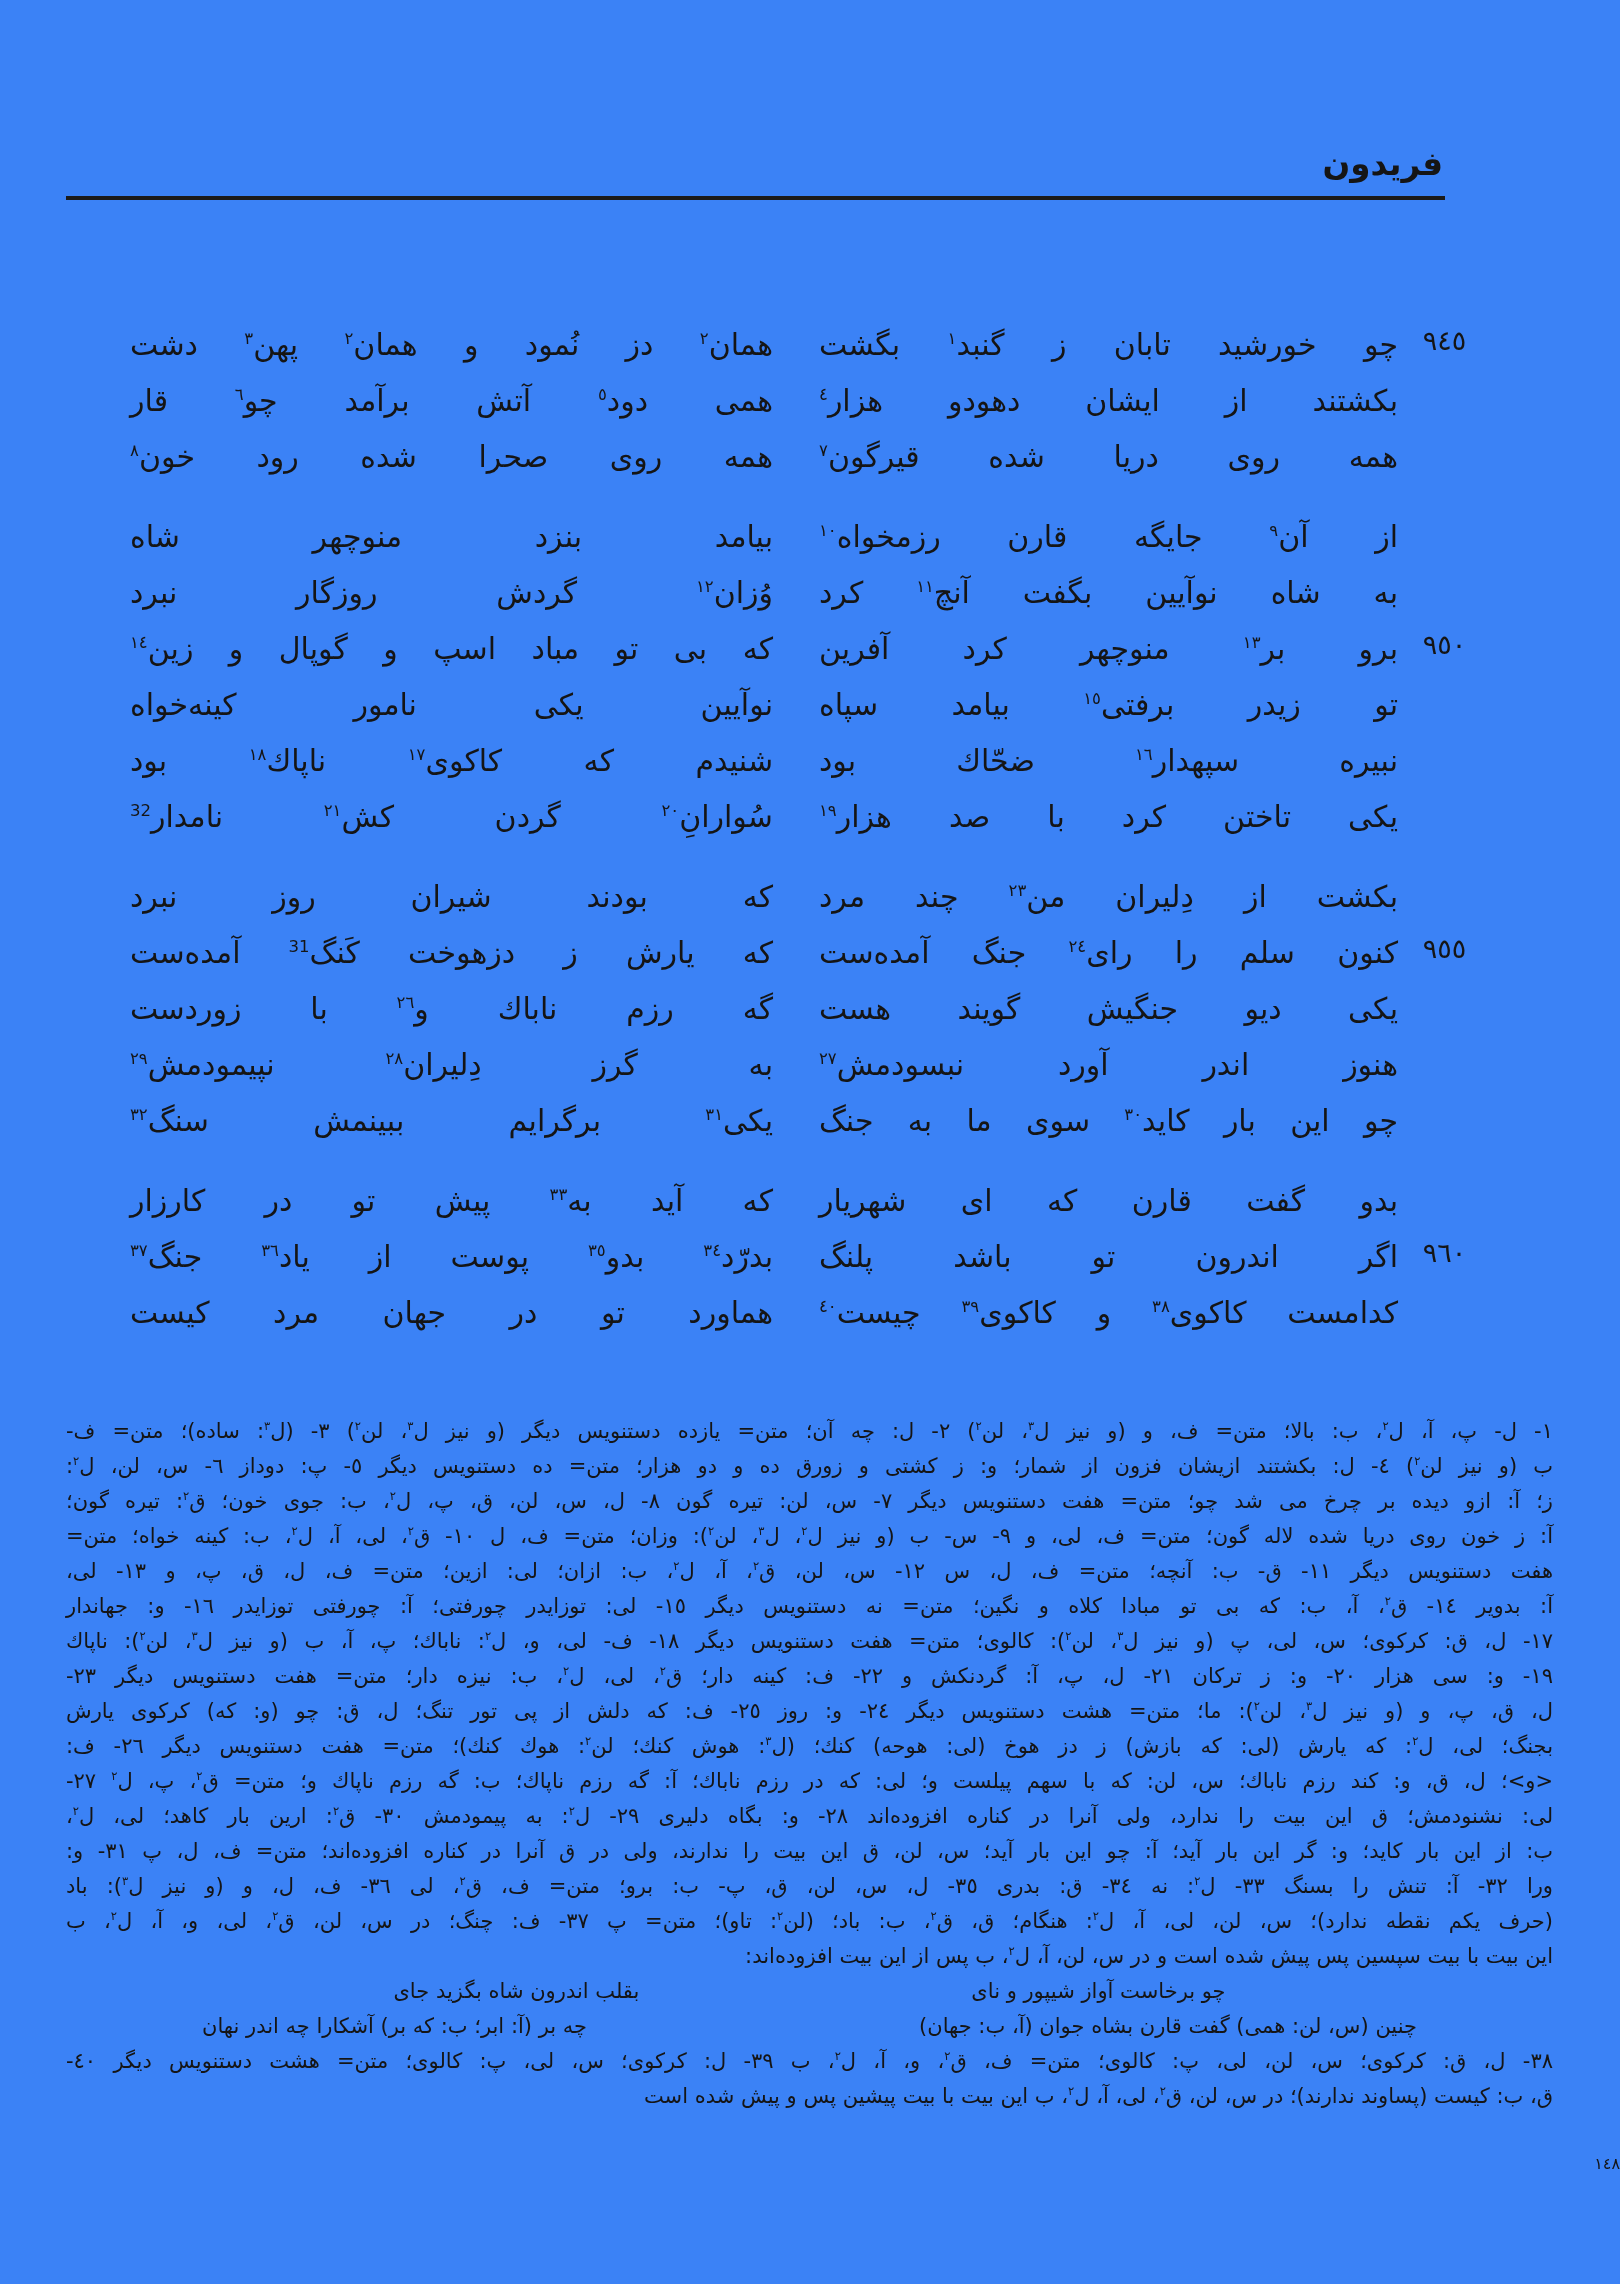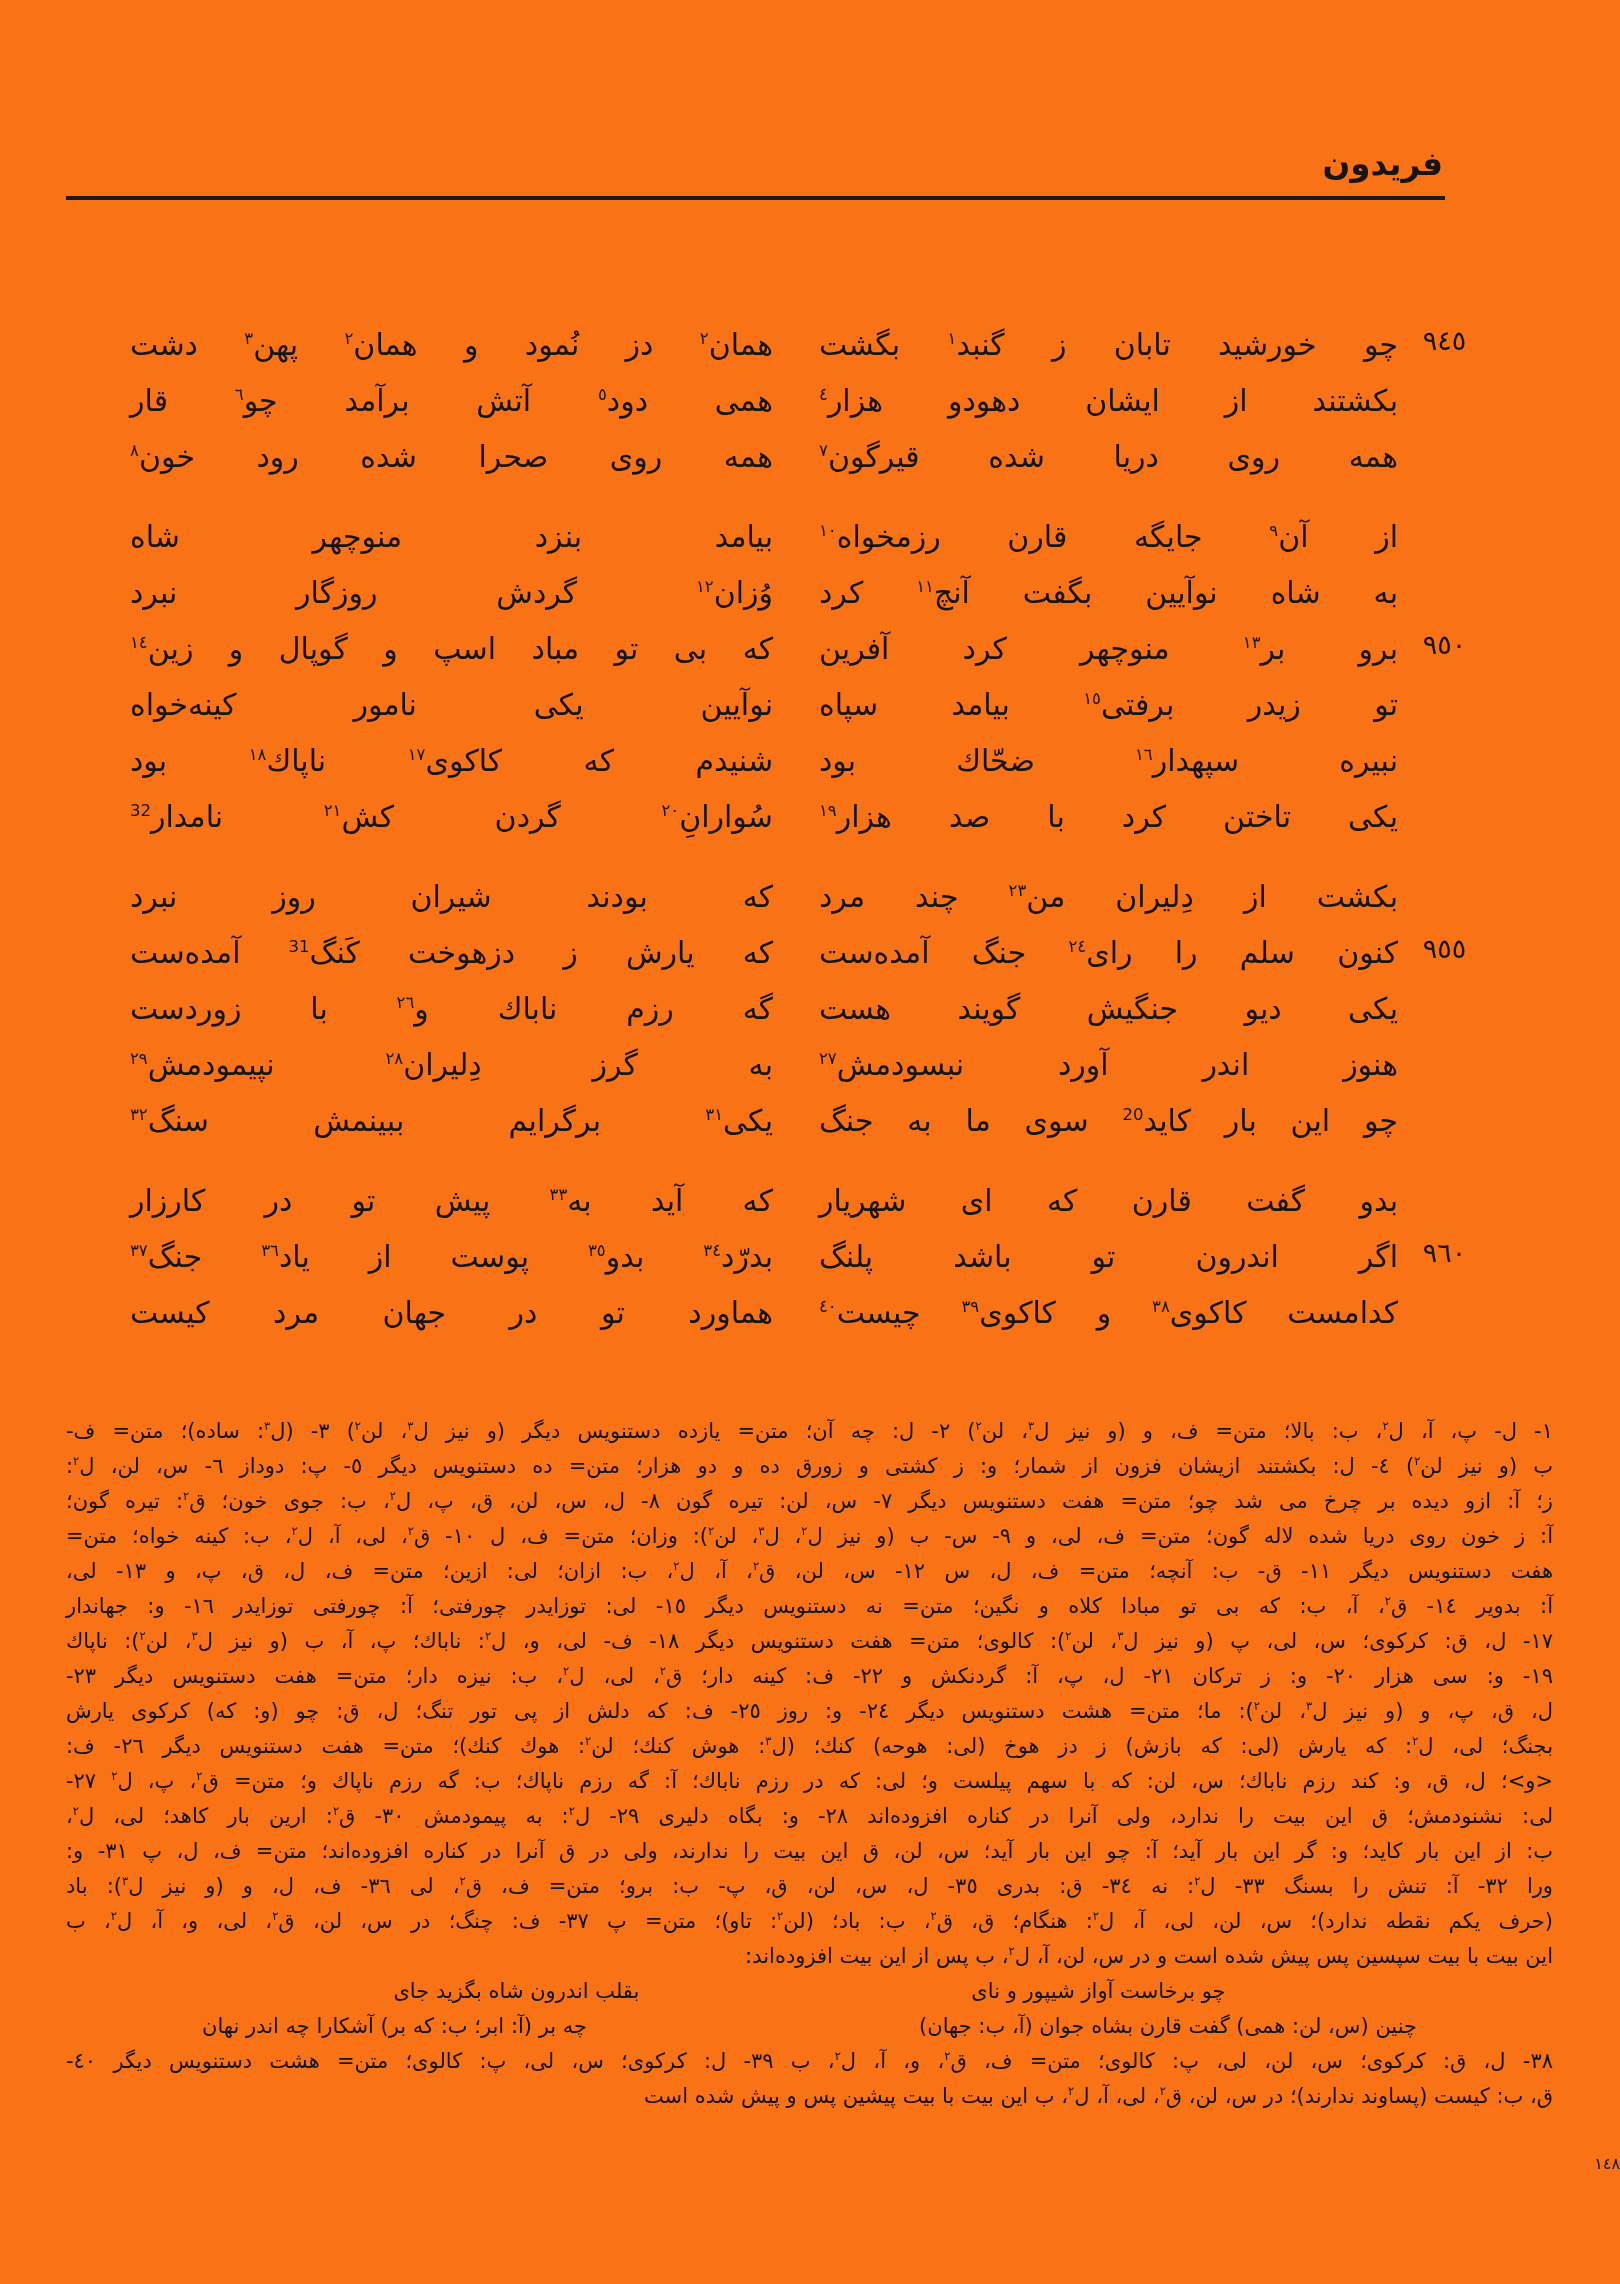--- a/index.html
+++ b/index.html
@@ -1,18 +1,18 @@
 <!DOCTYPE html>
 <html dir="rtl" lang="fa" style="font-size:11.3px"><head>
 <meta charset="utf-8">
 <style>
   html,body{margin:0;padding:0;background:#e8e8e4;}
   .page{
     position:relative;width:1621px;height:2284px;margin:0 auto;
-    background:#f97316;color:#151515;
+    background:#3b82f6;color:#151515;
     font-family:"DejaVu Sans",sans-serif;direction:rtl;overflow:hidden;
   }
   
   .running-title{position:absolute;top:145px;right:177px;font-size:32.5px;font-weight:bold;}
   .header-rule{position:absolute;top:196px;left:67px;right:175px;height:4.2px;background:#1b1b1b;}
   
   .verses{position:absolute;top:319px;left:0;right:0;}
   .couplet{position:relative;height:56px;}
   .couplet.t-gap{margin-top:24px;}
   .vnum{position:absolute;right:119px;top:5.7px;width:113px;font-size:27px;text-align:center;}
@@ -112,21 +112,21 @@
       </div>
 
       <div class="couplet">
 
         <span class="hemi hemi-r">هنوز اندر آورد نبسودمش<sup>٢٧</sup></span>
         <span class="hemi hemi-l">به گرز دِلیران<sup>٢٨</sup> نپیمودمش<sup>٢٩</sup></span>
       </div>
 
       <div class="couplet">
 
-        <span class="hemi hemi-r">چو این بار کاید<sup>20</sup> سوی ما به جنگ</span>
+        <span class="hemi hemi-r">چو این بار کاید<sup>٣٠</sup> سوی ما به جنگ</span>
         <span class="hemi hemi-l">یکی<sup>٣١</sup> برگرایم ببینمش سنگ<sup>٣٢</sup></span>
       </div>
 
       <div class="couplet t-gap">
 
         <span class="hemi hemi-r">بدو گفت قارن که ای شهریار</span>
         <span class="hemi hemi-l">که آید به<sup>٣٣</sup> پیش تو در کارزار</span>
       </div>
 
       <div class="couplet">

